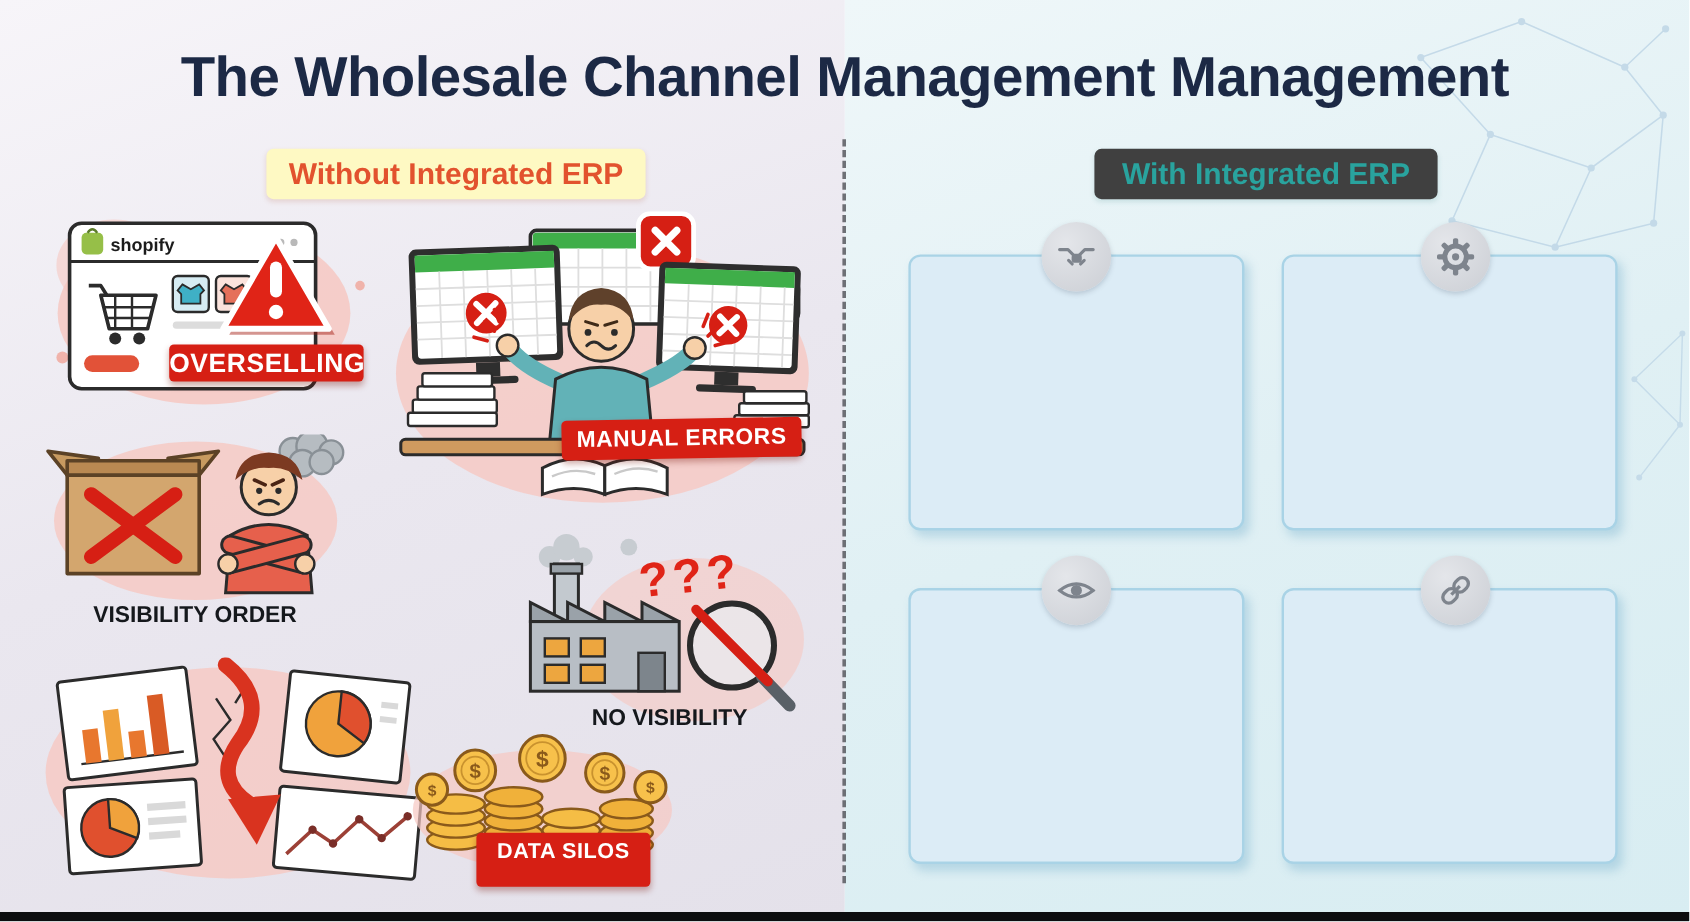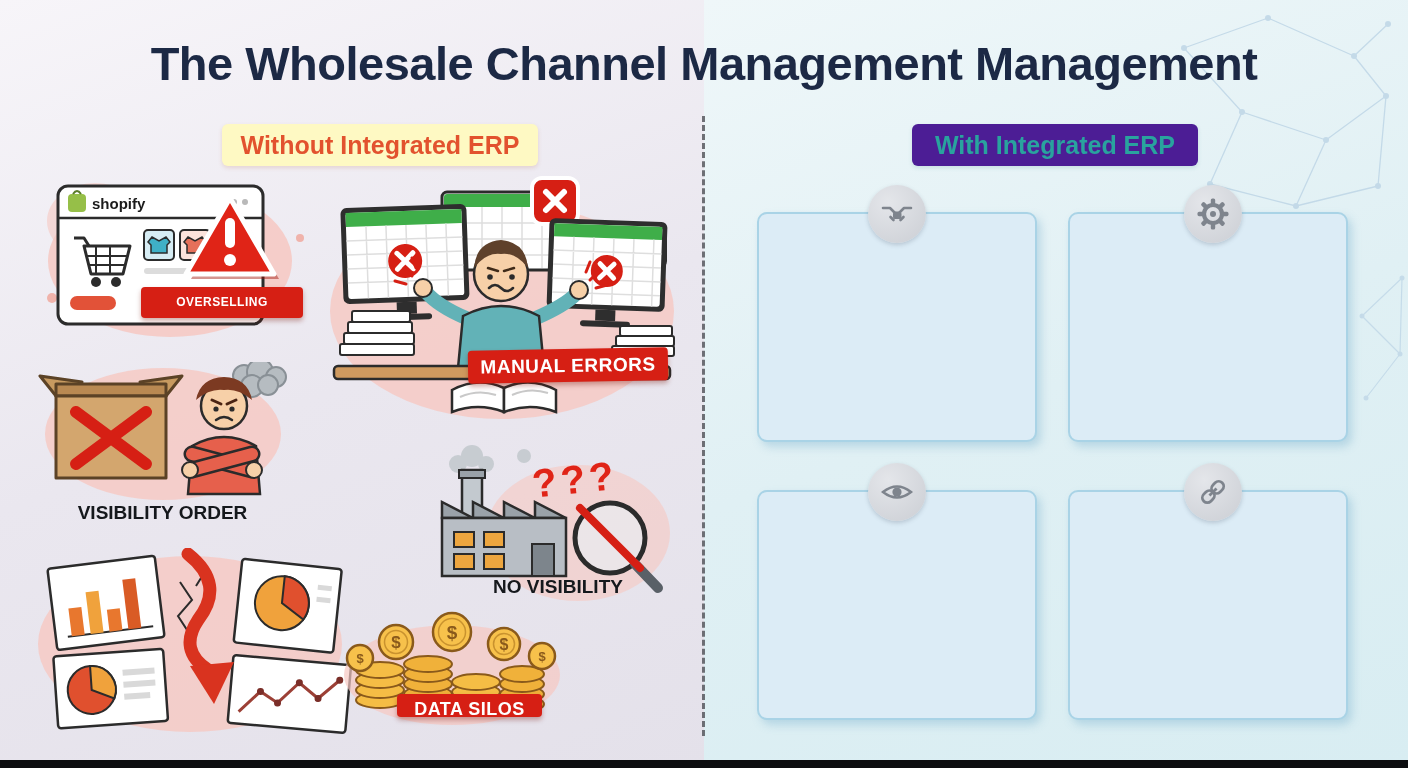--- a/index.html
+++ b/index.html
@@ -10,34 +10,34 @@
   .bg-right { position:absolute; left:704px; top:0; width:704px; height:768px;
               background:linear-gradient(160deg,#eff7f9 0%,#e0f0f4 50%,#d8edf2 100%); }
   .title { position:absolute; left:0; top:36px; width:100%; text-align:center;
            font-size:47px; font-weight:800; color:#1c2945; letter-spacing:-0.5px; }
   .divider { position:absolute; left:702px; top:116px; height:620px; width:0;
              border-left:3px dashed #4f5157; opacity:.8; }
   .badge { position:absolute; height:42px; line-height:42px; text-align:center;
            font-size:25px; font-weight:700; border-radius:6px; }
   .badge-left  { left:184px; top:124px; width:316px; background:#fef9c3; color:#e2522e;
                  box-shadow:0 2px 4px rgba(180,90,60,.18);margin-left:38px; }
-  .badge-right { left:912px; top:124px; width:286px; background:#4c1d95; color:#29a39e;
+  .badge-right { left:912px; top:124px; width:286px; background:#404040; color:#29a39e;
                  box-shadow:0 2px 4px rgba(60,140,140,.18); }
   .illu { position:absolute; }
   svg text { font-family:"Liberation Sans", sans-serif; }
   .ribbon { position:absolute; z-index:5; background:#d61f14; color:#fff; font-weight:800;
             text-align:center; border-radius:4px; letter-spacing:.5px;
             box-shadow:0 3px 5px rgba(120,20,10,.35); }
-  #lbl-overselling { left:141px; top:287px; width:162px; height:31px; line-height:31px; font-size:12px; }
+  #lbl-overselling { left:141px; top:287px; width:162px; height:31px; line-height:31px; font-size:22px; }
   #lbl-manual-errors { left:468px; top:349px; width:200px; height:33px; line-height:33px;
                        font-size:19px; transform:rotate(-1deg); }
-  #lbl-data-silos { left:397px; top:694px; width:145px; height:23px; line-height:31px; font-size:18px; }
+  #lbl-data-silos { left:397px; top:694px; width:145px; height:45px; line-height:31px; font-size:18px; }
   .caption { position:absolute; z-index:5; font-weight:800; color:#15181c; text-align:center; }
   #lbl-unfulfilled { left:40px; top:502px; width:245px; font-size:19px; }
-  #lbl-novis { left:476px; top:576px; width:164px; font-size:19px; }
+  #lbl-novis { left:476px; top:588px; width:164px; font-size:19px; }
   .card { position:absolute; width:280px; height:230px; background:#dcecf6;
           border:2px solid #a9d3e6; border-radius:10px;
           box-shadow:4px 5px 8px rgba(110,170,200,.35); }
   .icon-circle { position:absolute; z-index:6; width:58px; height:58px; border-radius:50%;
                  background:radial-gradient(circle at 35% 30%, #e4e6ea, #cbced4);
                  display:flex; align-items:center; justify-content:center;
                  box-shadow:0 2px 4px rgba(80,90,110,.25); }
   .icon-circle svg { width:32px; height:32px; }
   #card-1 { left:757px;  top:212px; }  #card-2 { left:1068px; top:212px; }
   #card-3 { left:757px;  top:490px; }  #card-4 { left:1068px; top:490px; }

